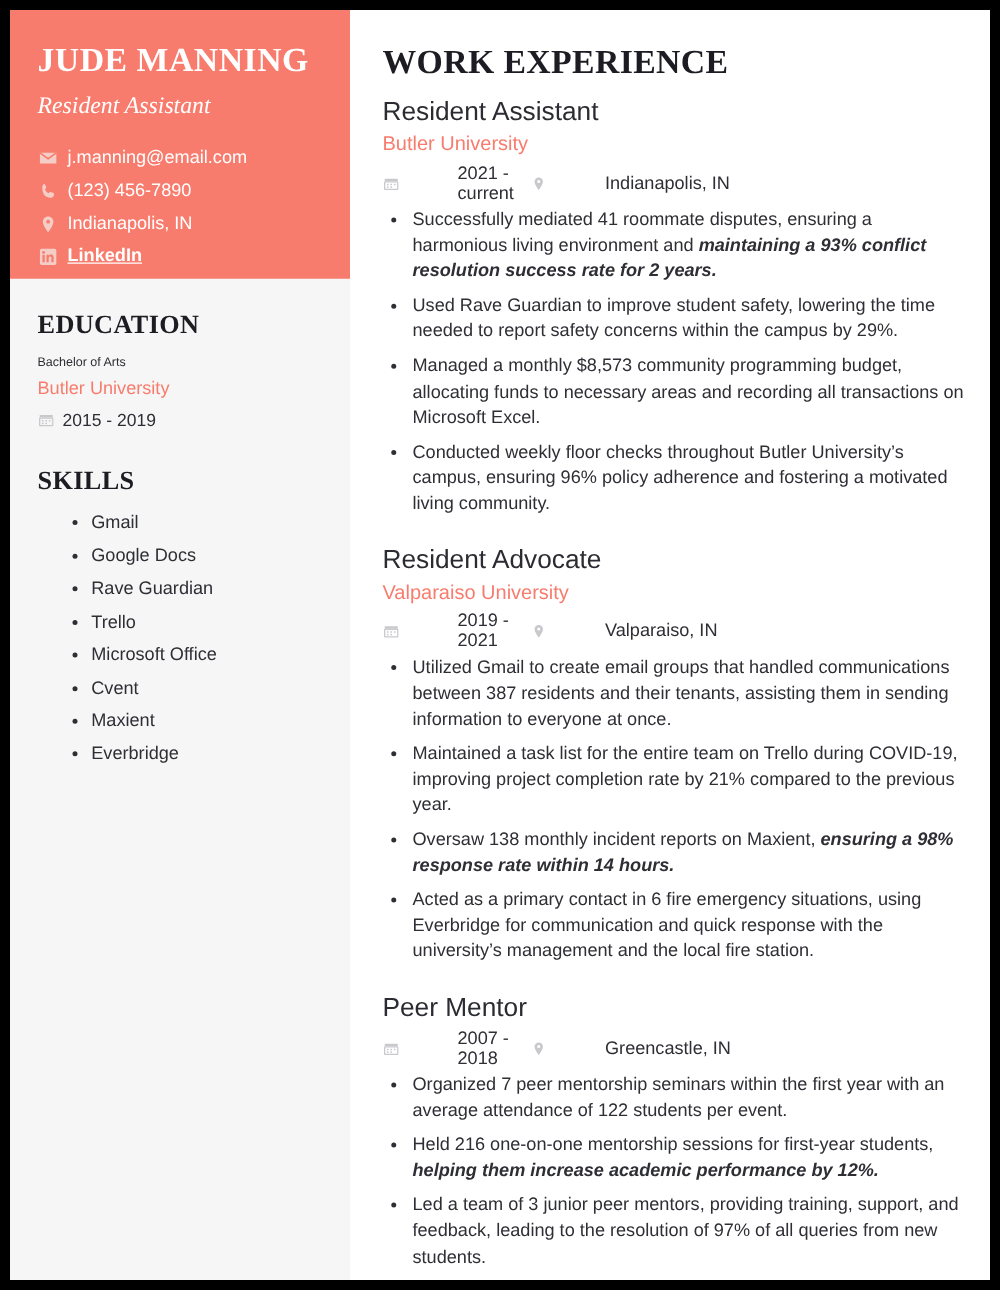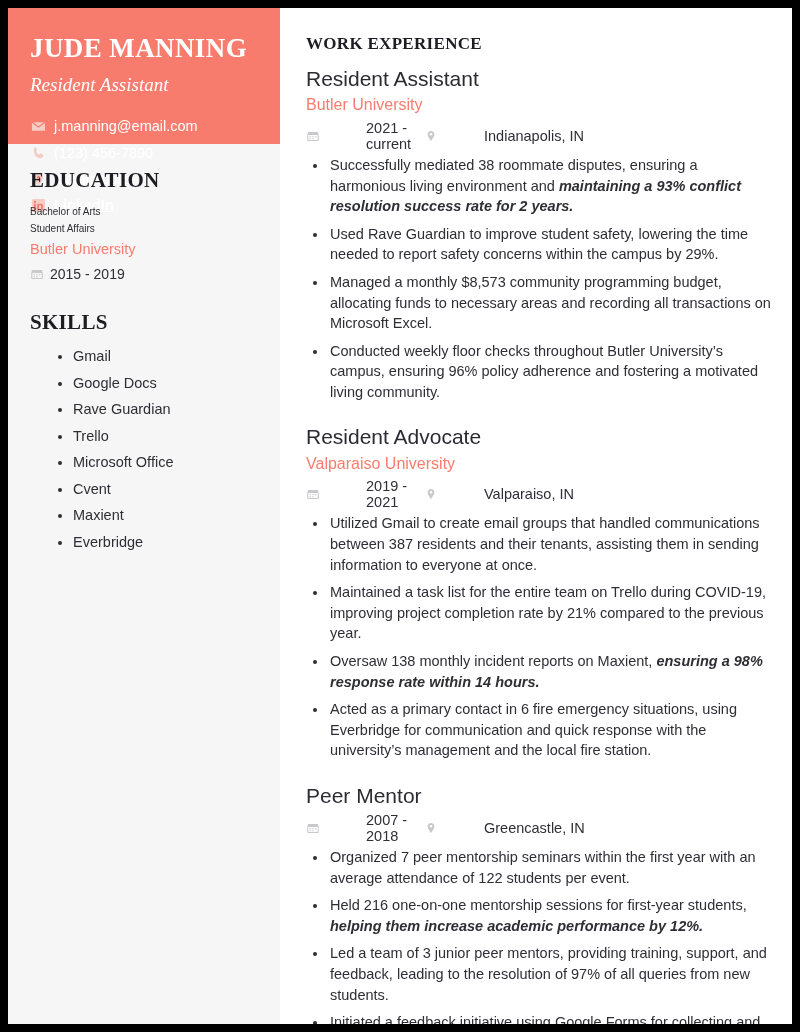--- a/index.html
+++ b/index.html
@@ -29,21 +29,21 @@
   .sidebar {
     width: 272px;
     flex: 0 0 272px;
     background: #f6f6f6;
     position: relative;
   }
 
   .sidebar-header {
     background: #f87c6d;
     padding: 26px 22px 22px 22px;
-    height: 136px;
+    height: 215px;
     box-sizing: border-box;
   }
 
   .full-name {
     font-family: "Liberation Serif", serif;
     font-weight: bold;
     font-size: 27px;
     letter-spacing: 0.4px;
     color: #ffffff;
     margin: 0 0 10px 0;
@@ -154,21 +154,21 @@
   .main {
     flex: 1 1 auto;
     background: #ffffff;
     padding: 26px 16px 0 25px;
     box-sizing: border-box;
   }
 
   .main-section-title {
     font-family: "Liberation Serif", serif;
     font-weight: bold;
-    font-size: 17px;
+    font-size: 27px;
     letter-spacing: 0.3px;
     color: #1c1c22;
     margin: 0 0 12px 0;
   }
 
   .job { margin-bottom: 22px; }
 
   .job-role {
     font-size: 21px;
     color: #2b2b32;
@@ -269,21 +269,20 @@
         </li>
 
       </ul>
     </div>
 
     <div class="sidebar-body">
 
       <section class="side-section">
         <h2 class="side-section-title">EDUCATION</h2>
         <div class="edu-line">Bachelor of Arts</div>
-        <div class="edu-line">Student Affairs</div>
         <div class="edu-school">Butler University</div>
         <div class="edu-meta">
           <span class="meta-icon">
             <svg width="12" height="12" viewBox="0 0 16 16" fill="#c9c9cd">
               <rect x="1" y="2.6" width="14" height="2.6" rx="0.4"></rect>
               <rect x="1" y="6" width="14" height="8" rx="0.4" fill="none" stroke="#c9c9cd" stroke-width="1.4"></rect>
               <rect x="3.4" y="8" width="1.7" height="1.6"></rect>
               <rect x="7.1" y="8" width="1.7" height="1.6"></rect>
               <rect x="10.8" y="8" width="1.7" height="1.6"></rect>
               <rect x="3.4" y="10.8" width="1.7" height="1.6"></rect>
@@ -338,21 +337,21 @@
           <span class="meta-icon">
             <svg width="12" height="12" viewBox="0 0 16 16" fill="#c9c9cd">
               <path d="M8 1.2c-2.5 0-4.5 2-4.5 4.5C3.5 9.1 8 14.8 8 14.8s4.5-5.7 4.5-9.1c0-2.5-2-4.5-4.5-4.5z"></path>
               <circle cx="8" cy="5.7" r="1.6" fill="#ffffff"></circle>
             </svg>
           </span>
           <span>Indianapolis, IN</span>
         </span>
       </div>
       <ul class="bullets">
-        <li><span>Successfully mediated 38 roommate disputes, ensuring a harmonious living environment and </span><b>maintaining a 93% conflict resolution success rate for 2 years.</b></li>
+        <li><span>Successfully mediated 41 roommate disputes, ensuring a harmonious living environment and </span><b>maintaining a 93% conflict resolution success rate for 2 years.</b></li>
         <li><span>Used Rave Guardian to improve student safety, lowering the time needed to report safety concerns within the campus by 29%.</span><b></b></li>
         <li><span>Managed a monthly $8,573 community programming budget, allocating funds to necessary areas and recording all transactions on Microsoft Excel.</span><b></b></li>
         <li><span>Conducted weekly floor checks throughout Butler University’s campus, ensuring 96% policy adherence and fostering a motivated living community.</span><b></b></li>
       </ul>
     </section>
 
     <section class="job">
       <h3 class="job-role">Resident Advocate</h3>
       <div class="job-company">Valparaiso University</div>
       <div class="job-meta">

